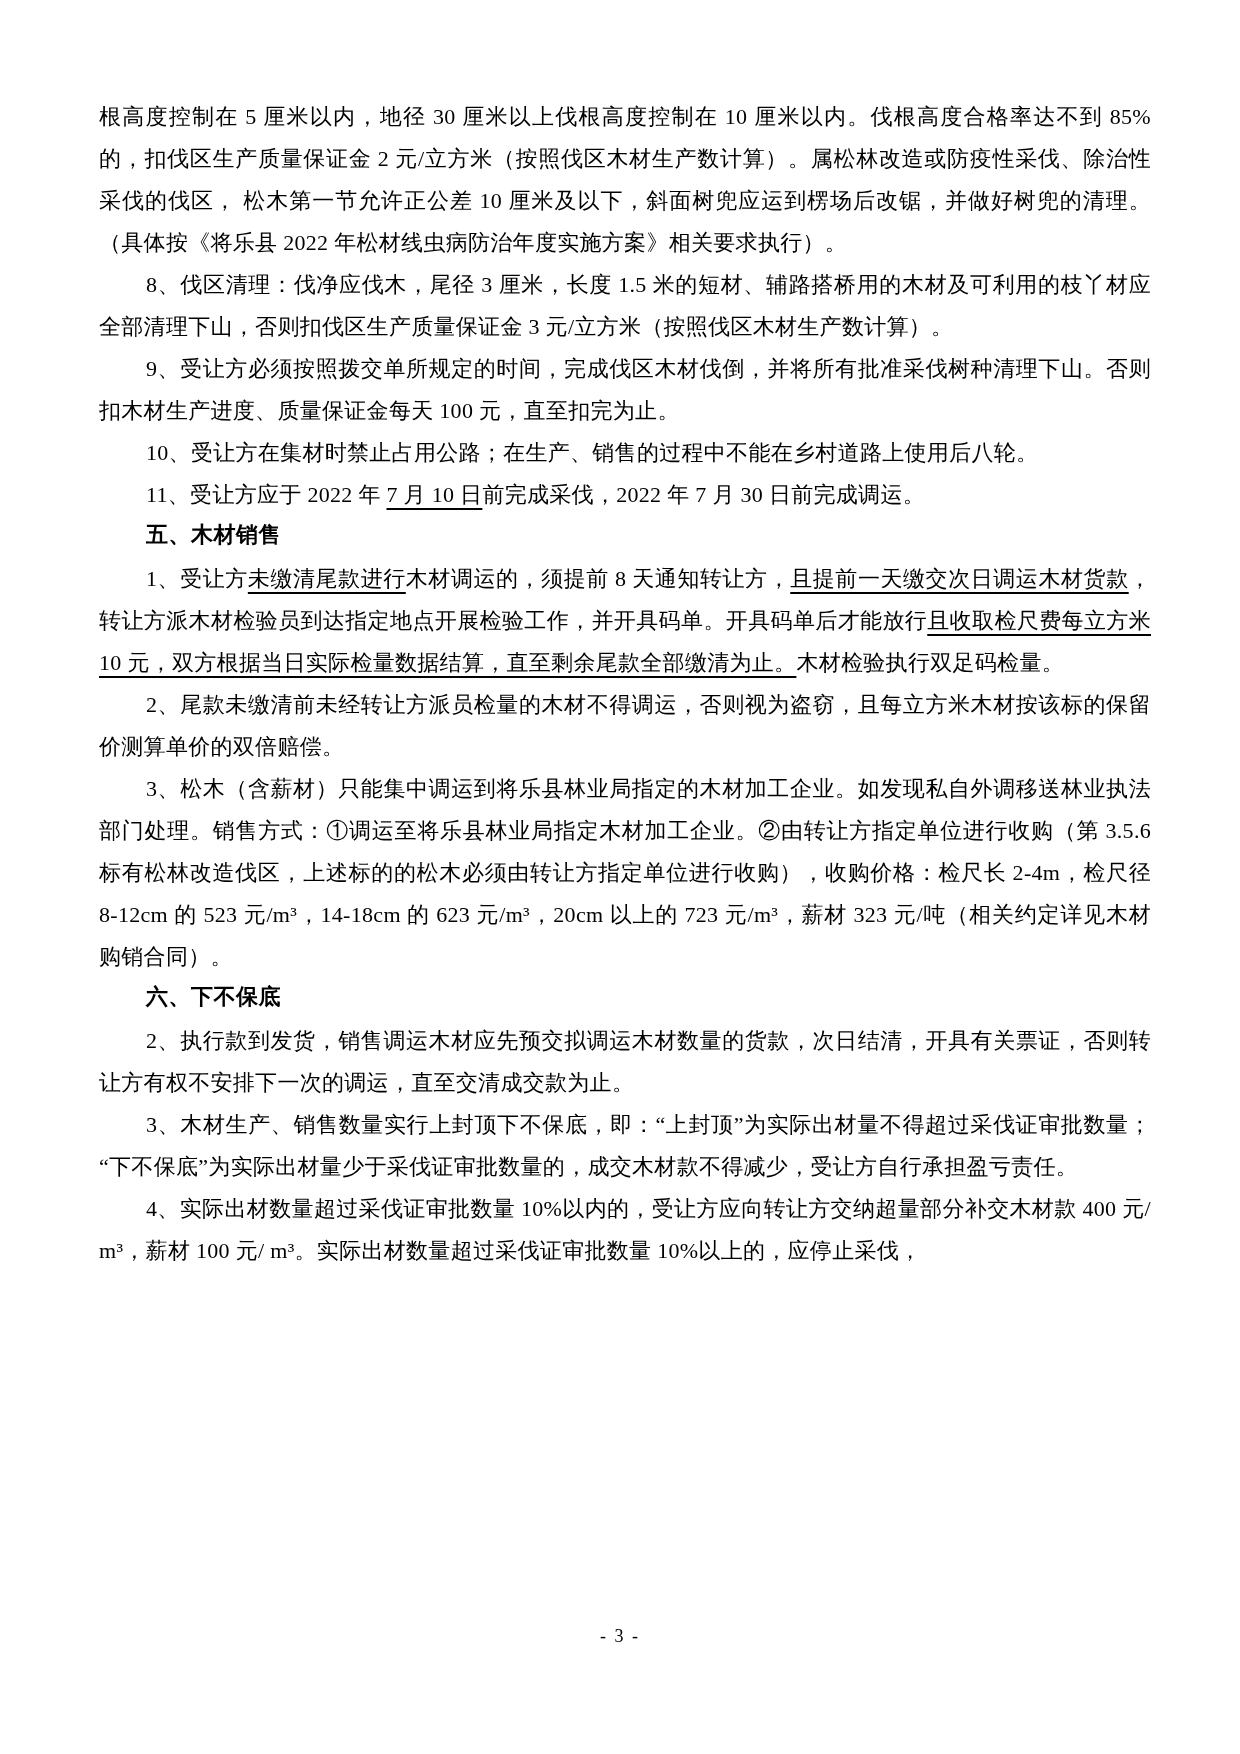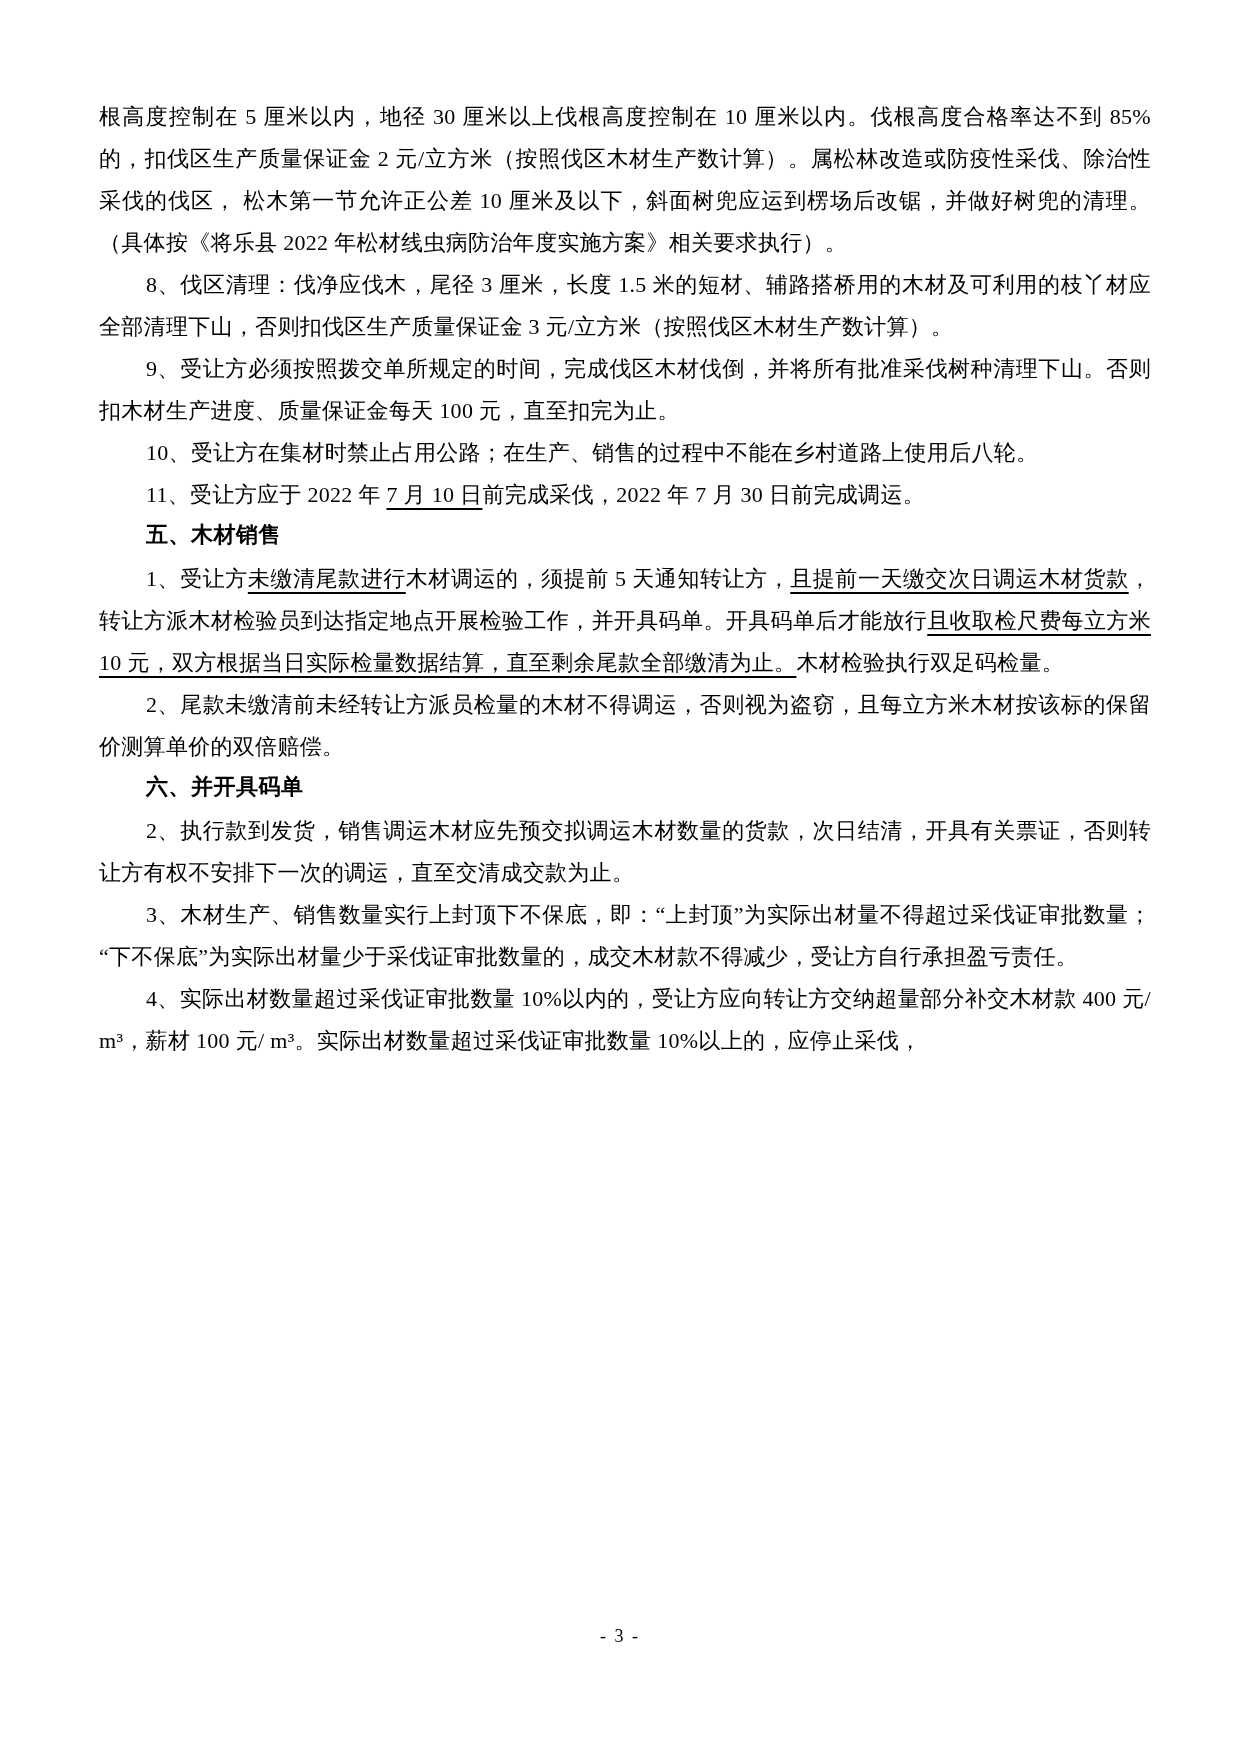--- a/index.html
+++ b/index.html
@@ -65,21 +65,22 @@
 <body>
 
 <div class="page">
   <div class="content">
       <p class="para"><span>根高度控制在 5 厘米以内，地径 30 厘米以上伐根高度控制在 10 厘米以内。伐根高度合格率达不到 85%的，扣伐区生产质量保证金 2 元/立方米（按照伐区木材生产数计算）。属松林改造或防疫性采伐、除治性采伐的伐区， 松木第一节允许正公差 10 厘米及以下，斜面树兜应运到楞场后改锯，并做好树兜的清理。（具体按《将乐县 2022 年松材线虫病防治年度实施方案》相关要求执行）。</span></p>
       <p class="para indent"><span>8、伐区清理：伐净应伐木，尾径 3 厘米，长度 1.5 米的短材、辅路搭桥用的木材及可利用的枝丫材应全部清理下山，否则扣伐区生产质量保证金 3 元/立方米（按照伐区木材生产数计算）。</span></p>
       <p class="para indent"><span>9、受让方必须按照拨交单所规定的时间，完成伐区木材伐倒，并将所有批准采伐树种清理下山。否则扣木材生产进度、质量保证金每天 100 元，直至扣完为止。</span></p>
       <p class="para indent"><span>10、受让方在集材时禁止占用公路；在生产、销售的过程中不能在乡村道路上使用后八轮。</span></p>
       <p class="para indent"><span>11、受让方应于 2022 年 </span><span class="u">7 月 10 日</span><span>前完成采伐，2022 年 7 月 30 日前完成调运。</span></p>
       <h2 class="para indent heading"><span>五、木材销售</span></h2>
-      <p class="para indent"><span>1、受让方</span><span class="u">未缴清尾款进行</span><span>木材调运的，须提前 5 天通知转让方，</span><span class="u">且提前一天缴交次日调运木材货款</span><span>，转让方派木材检验员到达指定地点开展检验工作，并开具码单。开具码单后才能放行</span><span class="u">且收取检尺费每立方米 10 元，双方根据当日实际检量数据结算，直至剩余尾款全部缴清为止。</span><span>木材检验执行双足码检量。</span></p>
+      <p class="para indent"><span>1、受让方</span><span class="u">未缴清尾款进行</span><span>木材调运的，须提前 8 天通知转让方，</span><span class="u">且提前一天缴交次日调运木材货款</span><span>，转让方派木材检验员到达指定地点开展检验工作，并开具码单。开具码单后才能放行</span><span class="u">且收取检尺费每立方米 10 元，双方根据当日实际检量数据结算，直至剩余尾款全部缴清为止。</span><span>木材检验执行双足码检量。</span></p>
       <p class="para indent"><span>2、尾款未缴清前未经转让方派员检量的木材不得调运，否则视为盗窃，且每立方米木材按该标的保留价测算单价的双倍赔偿。</span></p>
-      <h2 class="para indent heading"><span>六、并开具码单</span></h2>
+      <p class="para indent"><span>3、松木（含薪材）只能集中调运到将乐县林业局指定的木材加工企业。如发现私自外调移送林业执法部门处理。销售方式：①调运至将乐县林业局指定木材加工企业。②由转让方指定单位进行收购（第 3.5.6 标有松林改造伐区，上述标的的松木必须由转让方指定单位进行收购），收购价格：检尺长 2-4m，检尺径 8-12cm 的 523 元/m³，14-18cm 的 623 元/m³，20cm 以上的 723 元/m³，薪材 323 元/吨（相关约定详见木材购销合同）。</span></p>
+      <h2 class="para indent heading"><span>六、下不保底</span></h2>
       <p class="para indent"><span>2、执行款到发货，销售调运木材应先预交拟调运木材数量的货款，次日结清，开具有关票证，否则转让方有权不安排下一次的调运，直至交清成交款为止。</span></p>
       <p class="para indent"><span>3、木材生产、销售数量实行上封顶下不保底，即：“上封顶”为实际出材量不得超过采伐证审批数量；“下不保底”为实际出材量少于采伐证审批数量的，成交木材款不得减少，受让方自行承担盈亏责任。</span></p>
       <p class="para indent"><span>4、实际出材数量超过采伐证审批数量 10%以内的，受让方应向转让方交纳超量部分补交木材款 400 元/ m³，薪材 100 元/ m³。实际出材数量超过采伐证审批数量 10%以上的，应停止采伐，</span></p>
     </div>
   <div class="footer">- 3 -</div>
 </div>
 
 </body></html>

